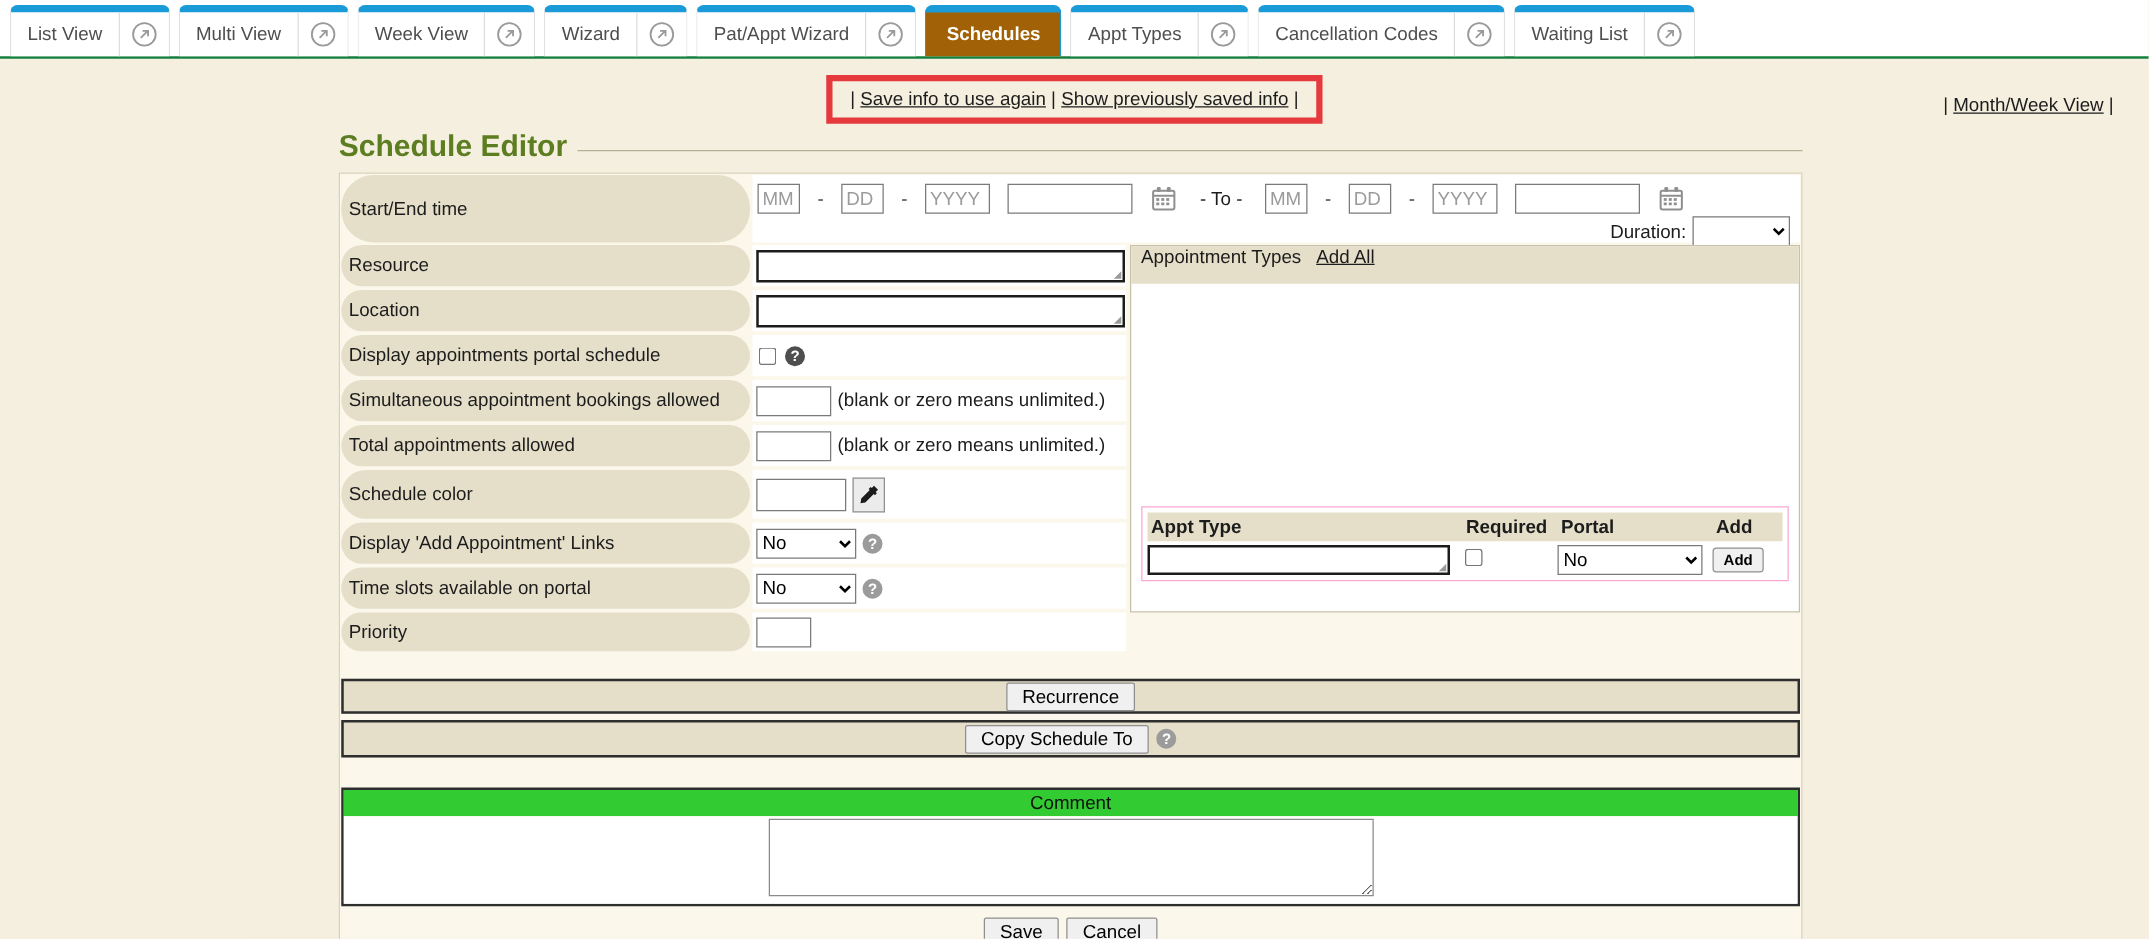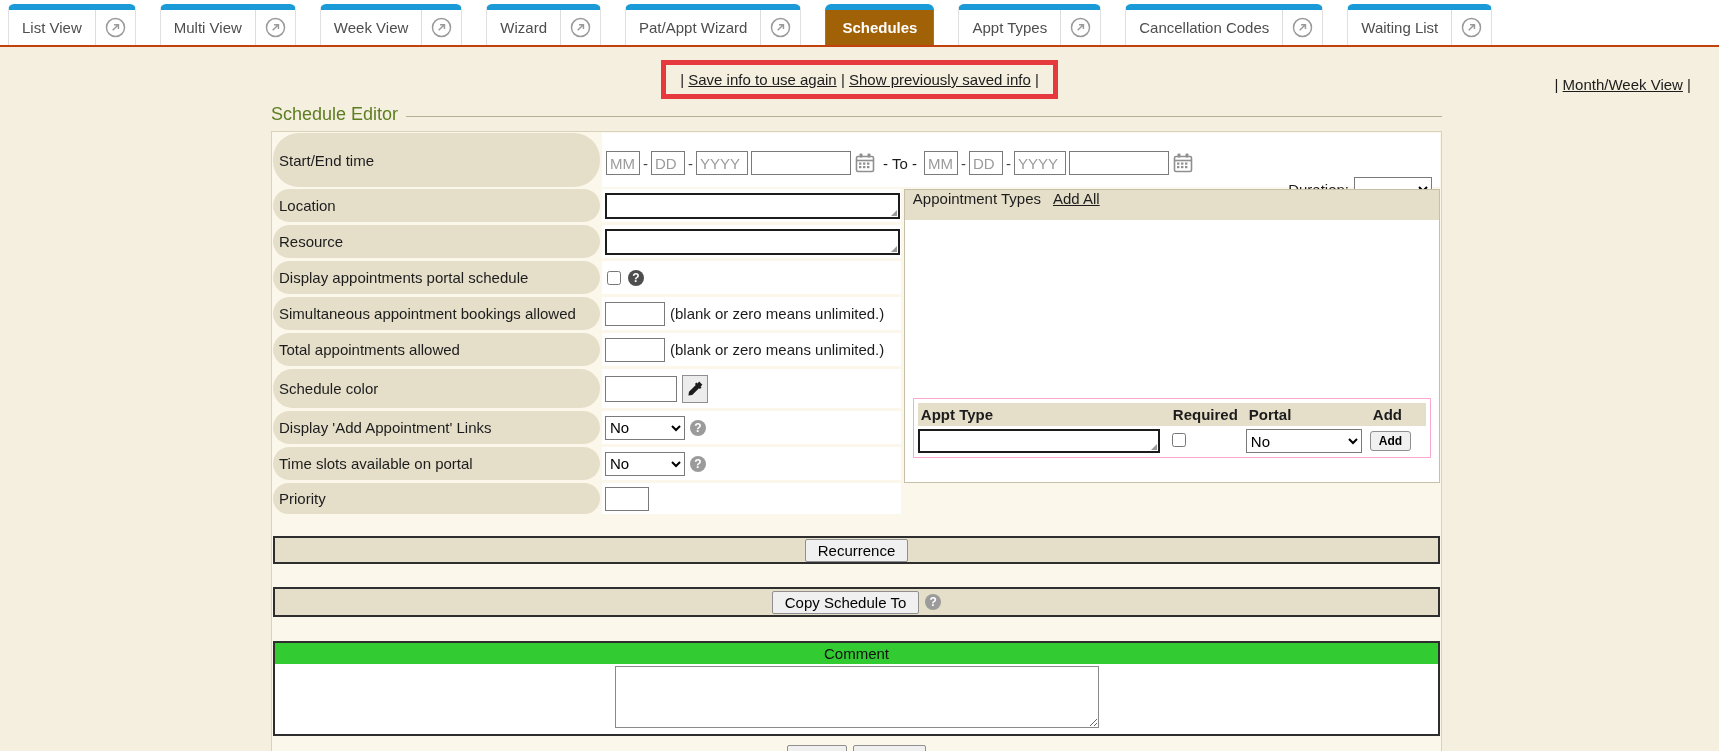--- a/index.html
+++ b/index.html
@@ -4,22 +4,22 @@
 <style>
   * { box-sizing: border-box; }
   html,body { margin:0; padding:0; }
   body {
     width:1719px; height:751px; overflow:hidden;
     background:#f5efe0; color:#1c1c1c;
     font-family:"Liberation Sans", sans-serif; font-size:15px;
   }
   
   .tabbar {
-    background:#ffffff; height:47px; border-bottom:2px solid #c2410c;
-    display:flex; align-items:flex-end; gap:24px; padding:0 0 0 8px;
+    background:#ffffff; height:47px; border-bottom:2px solid #15803d;
+    display:flex; align-items:flex-end; gap:7px; padding:0 0 0 8px;
   }
   .tab {
     display:flex; align-items:stretch; height:41px; margin-bottom:0;
     border-top:6px solid #1a9bd7; border-radius:6px 6px 0 0;
     background:#fff; border-left:1px solid #e0e0e0; border-right:1px solid #e0e0e0;
     cursor:pointer;
   }
   .tab-label {
     display:flex; align-items:center; padding:0 13px; color:#4e4e4e; font-size:15px;
   }
@@ -36,29 +36,29 @@
     position:absolute; top:16px; right:28px; font-size:15px; white-space:nowrap;
   }
   .dlink { color:#1c1c1c; text-decoration:underline; cursor:pointer; }
   .pipe { color:#1c1c1c; }
   .annotation {
     width:max-content; margin:13px auto 0 auto; border:5px solid #e6393d;
     padding:6px 14px; font-size:15px; background:transparent; white-space:nowrap;
   }
   
   .title-row { display:flex; align-items:center; margin:5px 0 6px 271px; width:1171px; }
-  .title-text { color:#5d7d21; font-weight:normal; font-size:18px; white-space:nowrap; }
+  .title-text { color:#5d7d21; font-weight:bold; font-size:24px; white-space:nowrap; }
   .legend-line { flex:1; height:1px; background:#b7b096; margin-left:8px; margin-top:4px; }
   
   .form-box { margin-left:271px; width:1171px; background:#fbf7ea; border:1px solid #d8d1bb; padding:1px; }
   .tanbg { background:#e5dfca;border-radius:26px; }
   .row-start { display:flex; gap:2px; height:54px; margin-bottom:2px; }
   .se-label { width:327px; display:flex; align-items:center; padding-left:6px; }
   .se-fields { flex:1; background:#fff; display:flex; flex-direction:column; }
-  .date-line { display:flex; align-items:center; gap:3px; padding:18px 0 0 4px; }
+  .date-line { display:flex; align-items:center; gap:14px; padding:7px 0 0 4px; }
   .dur-line { display:flex; align-items:center; gap:5px; justify-content:flex-end; padding:2px 8px 0 0; }
   .din { height:24px; border:1px solid #7a7a7a; font-size:15px; padding:0 3px; font-family:"Liberation Sans",sans-serif; color:#1c1c1c; }
   .din::placeholder { color:#9b9b9b; }
   .din.mm, .din.dd { width:34px; }
   .din.yyyy { width:52px; }
   .din.tm { width:100px; }
   .dash { color:#444; }
   .to-text { padding:0 4px; white-space:nowrap; }
   .cal { width:22px; height:22px; display:inline-block; cursor:pointer; }
   select { font-family:"Liberation Sans",sans-serif; font-size:15px; height:24px; border:1px solid #7a7a7a; background:#fff; }
@@ -94,21 +94,21 @@
   .ap-grid-head { background:#e5dfca; height:23px; font-weight:bold; }
   .ap-grid-head span { padding-left:3px; }
   .ap-grid-row { margin-top:3px; }
   .ap-input { width:242px; }
   .ap-input input { height:24px; width:242px; }
   .portal-select { width:116px; }
   .add-btn { font-size:12px; padding:2px 8px; background:#f0f0f0; border:1px solid #8f8f8f; border-radius:3px; cursor:pointer; font-family:"Liberation Sans",sans-serif; font-weight:bold; }
   
   .bar { height:28px; background:#e5dfca; border:2px solid #2e2e2e; display:flex; align-items:center; justify-content:center; gap:6px; }
   .bar.recurrence { margin-top:22px; }
-  .bar.copy { margin-top:23px; height:30px; }
+  .bar.copy { margin-top:5px; height:30px; }
   .gbtn { background:#f0f0f0; border:1px solid #8f8f8f; padding:2px 12px; font-size:15px; border-radius:2px; cursor:pointer; font-family:"Liberation Sans",sans-serif; }
   .comment-sec { margin-top:24px; border:2px solid #2e2e2e; }
   .comment-head { background:#32cb32; height:21px; display:flex; align-items:center; justify-content:center; color:#111; }
   .comment-body { background:#fff; height:70px; display:flex; justify-content:center; padding-top:2px; }
   .comment-body textarea { width:484px; height:62px; border:1px solid #8a8a8a; resize:both; font-family:"Liberation Sans",sans-serif; }
   .actions { display:flex; justify-content:center; gap:6px; margin-top:9px; }
 </style>
 </head>
 <body>
 
@@ -259,31 +259,31 @@
           <span>Duration:</span>
           <select class="dur-select"><option></option></select>
         </div>
       </div>
     </div>
 
     <div class="cols">
       <div class="leftcol">
 
         <div class="frow">
-          <div class="flabel tanbg">Location</div>
+          <div class="flabel tanbg">Resource</div>
           <div class="ffield">
             <span class="combo">
               <input class="wide-input" style="">
               <i class="grip"></i>
             </span>
           </div>
         </div>
 
         <div class="frow">
-          <div class="flabel tanbg">Resource</div>
+          <div class="flabel tanbg">Location</div>
           <div class="ffield">
             <span class="combo">
               <input class="wide-input" style="">
               <i class="grip"></i>
             </span>
           </div>
         </div>
 
         <div class="frow">
           <div class="flabel tanbg">Display appointments portal schedule</div>

